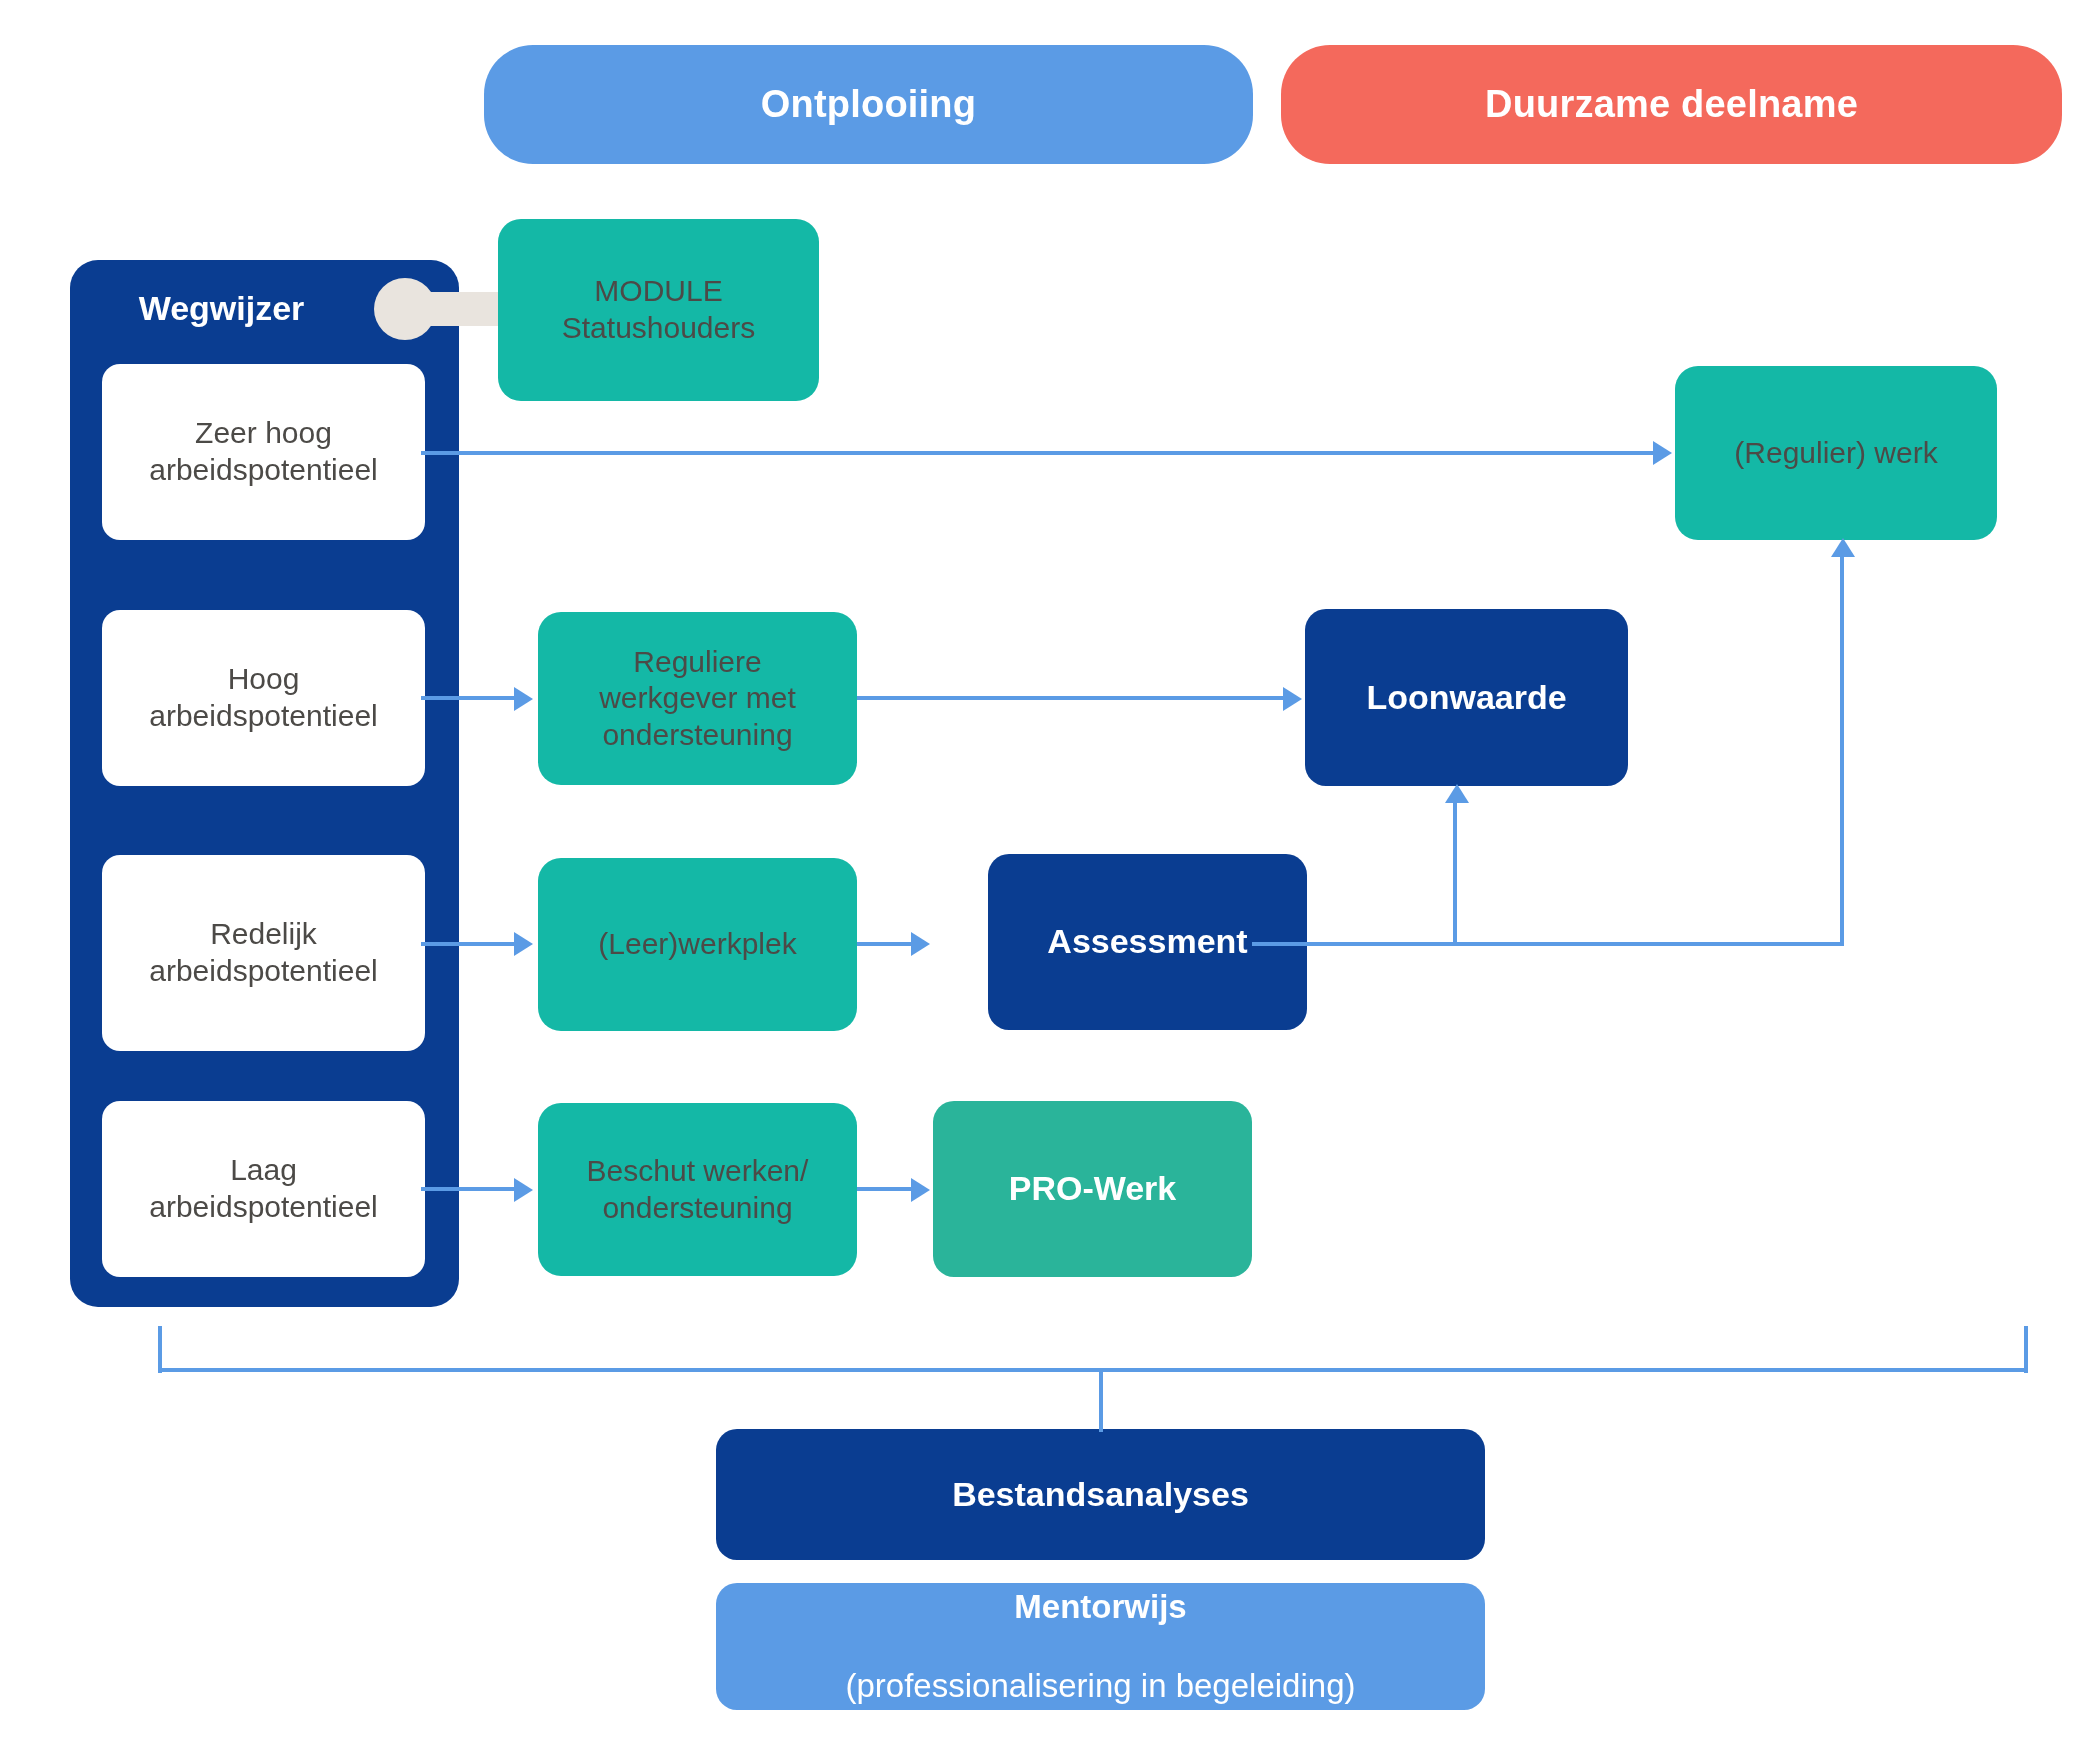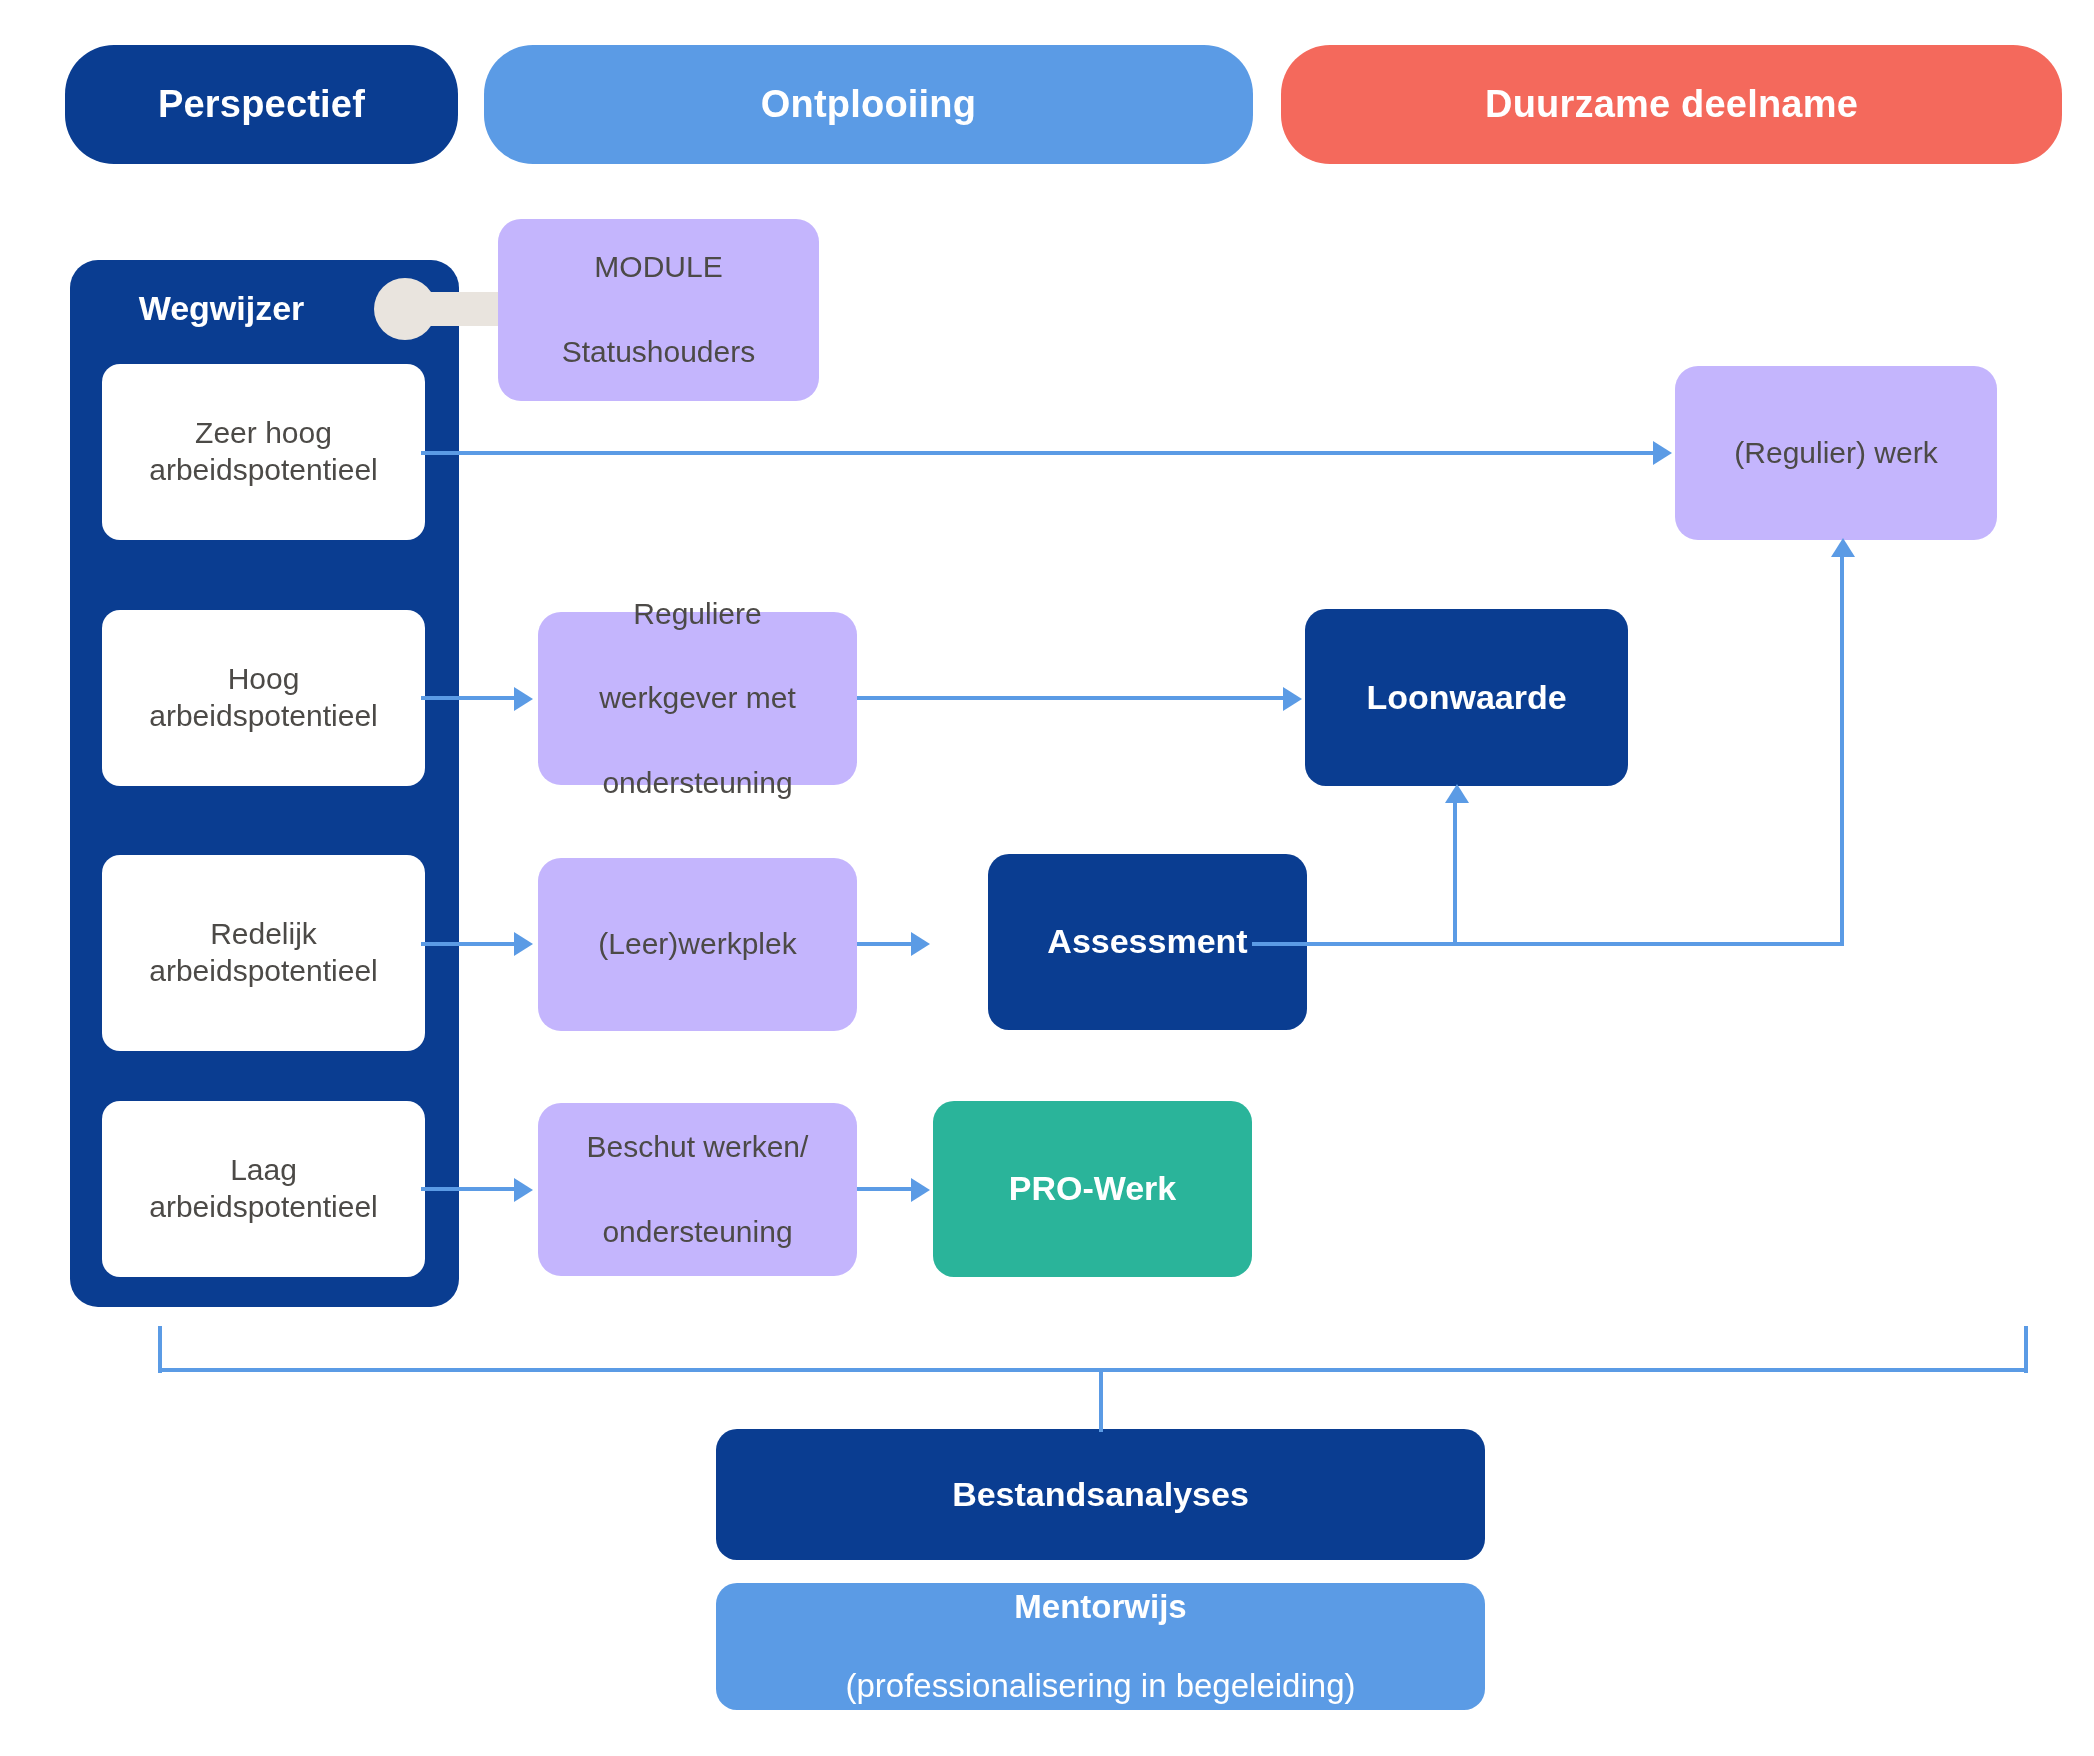--- a/index.html
+++ b/index.html
@@ -91,25 +91,24 @@
     box-sizing: border-box;
     line-height: 1.22;
   }
   .node-white {
     background: #ffffff;
     color: #4C4A47;
     font-size: 30px;
     border-radius: 18px;
   }
   .node-beige {
-    background: #c4b5fd;
+    background: #14b8a6;
     color: #4C4A47;
     font-size: 30px;
     border-radius: 23px;
-    gap: 48px;
   }
   .node-navy {
     background: #0A3D91;
     color: #ffffff;
     font-size: 34px;
     font-weight: bold;
     border-radius: 21px;
   }
   .node-green {
     background: #2AB49A;
@@ -155,23 +154,20 @@
     border-left: 12.3px solid transparent;
     border-right: 12.3px solid transparent;
     border-bottom: 19.6px solid #5B9BE5;
   }
 </style>
 </head>
 <body>
 
 <div id="canvas">
 
-  <div class="phase phase-1" style="left:65px; top:45px; width:393px; height:119px;">
-    <span>Perspectief</span>
-  </div>
   <div class="phase phase-2" style="left:484px; top:45px; width:769px; height:119px;justify-content:center;">
     <span>Ontplooiing</span>
   </div>
   <div class="phase phase-3" style="left:1281px; top:45px; width:781px; height:119px;">
     <span>Duurzame deelname</span>
   </div>
 
   <div id="wegwijzer-container"></div>
 
   <div id="module-connector-bar"></div>

